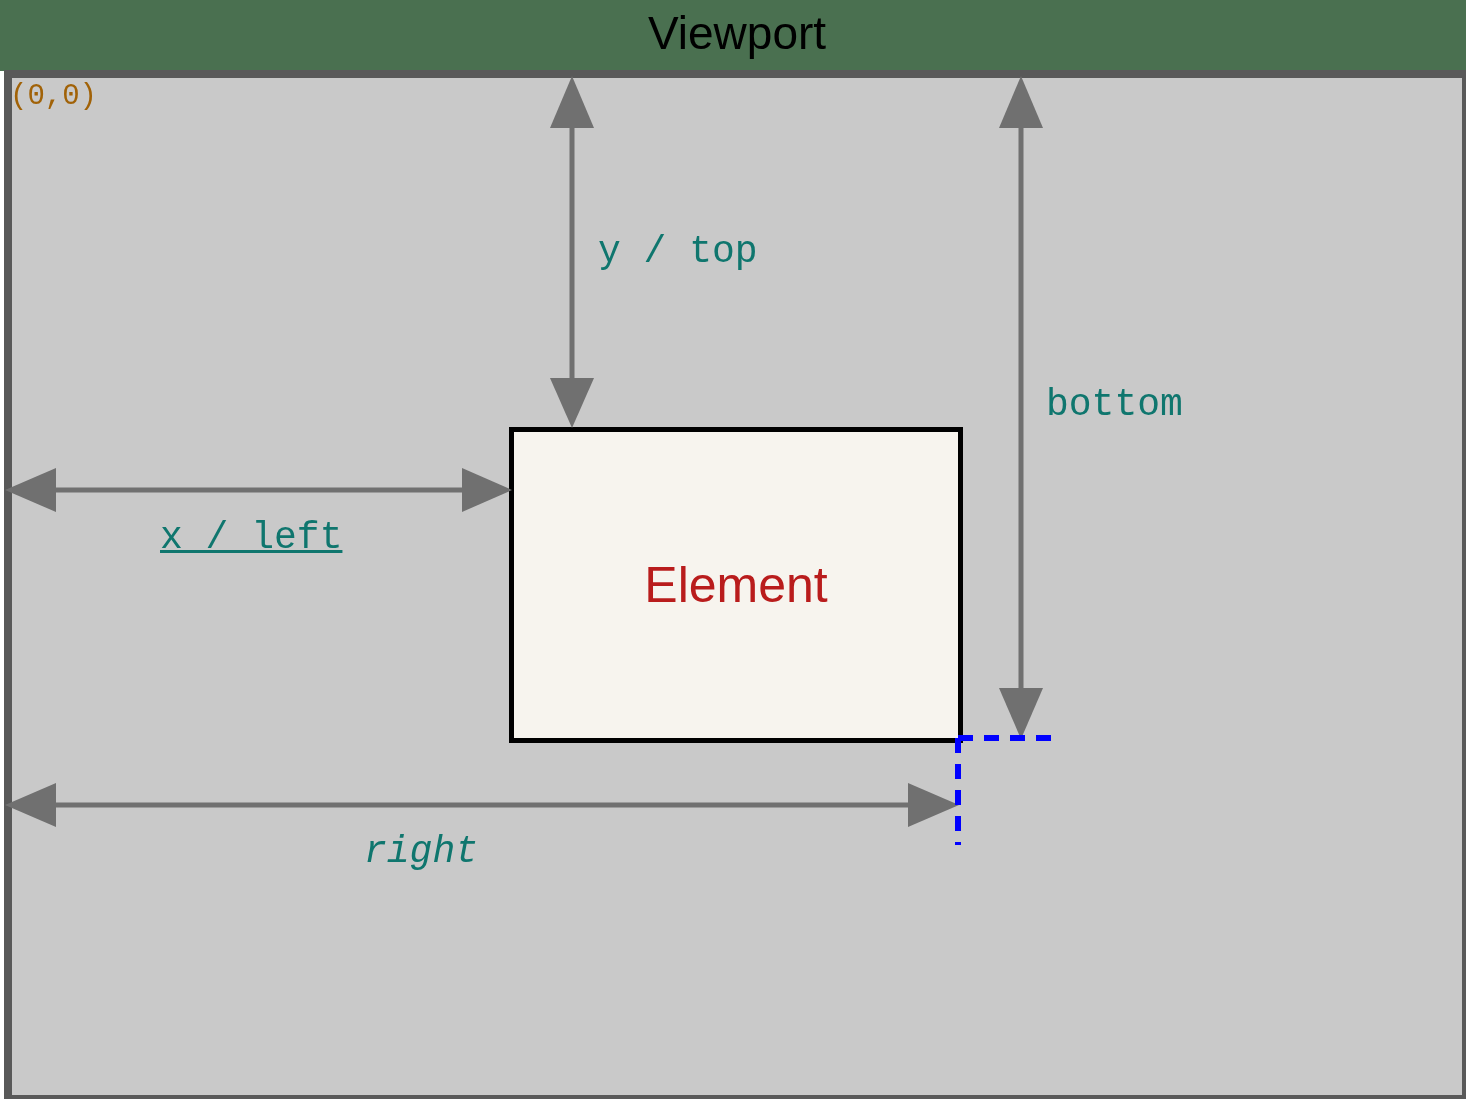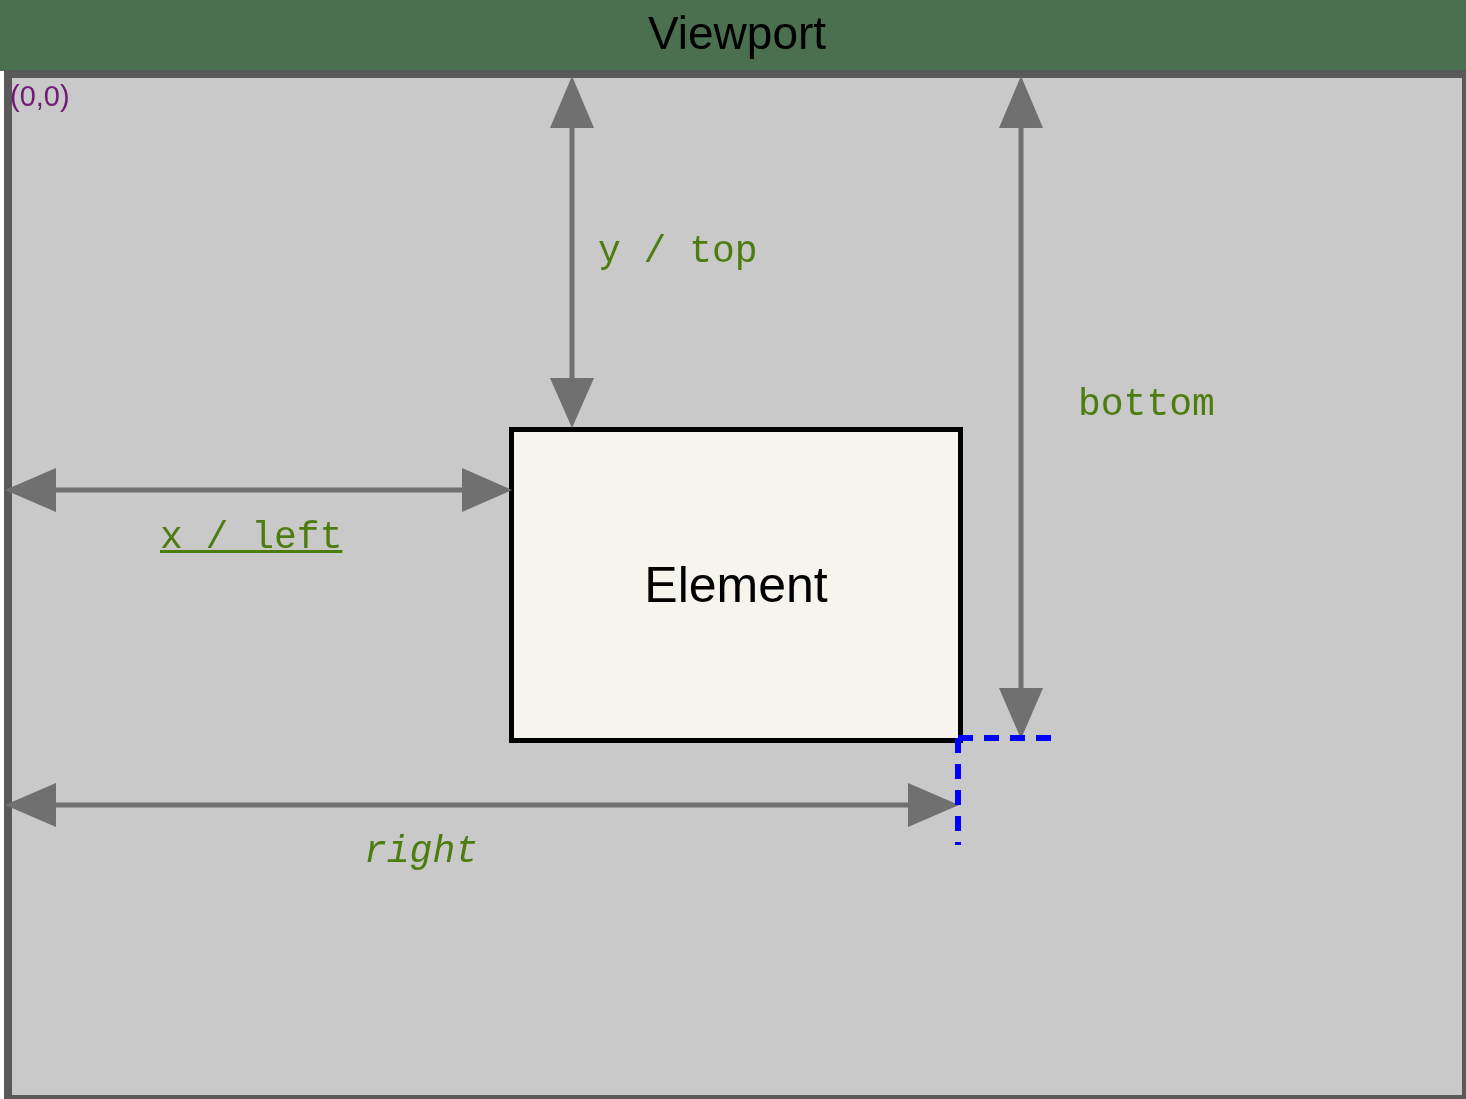--- a/index.html
+++ b/index.html
@@ -54,23 +54,23 @@
     background: #c9c9c9;
     border: 8px solid #595959;
     box-sizing: content-box;
   }
 
   
   #origin-label {
     position: absolute;
     left: 10px;
     top: 80px;
-    font-family: Liberation Sans, sans-serif;
+    font-family: Liberation Mono, monospace;
     font-size: 29px;
-    color: #701a75;
+    color: #a16207;
     white-space: nowrap;
   }
 
   
   #element-box {
     position: absolute;
     left: 509px;
     top: 427px;
     width: 444px;
     height: 306px;
@@ -82,45 +82,45 @@
     position: absolute;
     left: 509px;
     top: 427px;
     width: 454px;
     height: 316px;
     display: flex;
     align-items: center;
     justify-content: center;
     font-family: "Liberation Sans", sans-serif;
     font-size: 50px;
-    color: #000000;
+    color: #b91c1c;
     white-space: nowrap;
   }
 
   
   #overlay {
     position: absolute;
     left: 0;
     top: 0;
     width: 1466px;
     height: 1099px;
     pointer-events: none;
   }
 
   
   .measure-label {
     position: absolute;
     font-family: "Liberation Mono", "DejaVu Sans Mono", monospace;
     font-size: 38px;
-    color: #4d7c0f;
+    color: #0f766e;
     white-space: nowrap;
     letter-spacing: 0px;
   }
   #label-y-top   { left: 598px;  top: 230px; }
-  #label-bottom  { left: 1046px; top: 383px; margin-left: 32px; }
+  #label-bottom  { left: 1046px; top: 383px; }
   #label-x-left  { left: 160px;  top: 516px; text-decoration: underline; }
   #label-right   { left: 364px;  top: 830px; font-style: italic; }
 </style>
 </head>
 <body>
 
 <div id="canvas">
 
   <div id="header-band"></div>
   <div id="viewport-title">Viewport</div>

